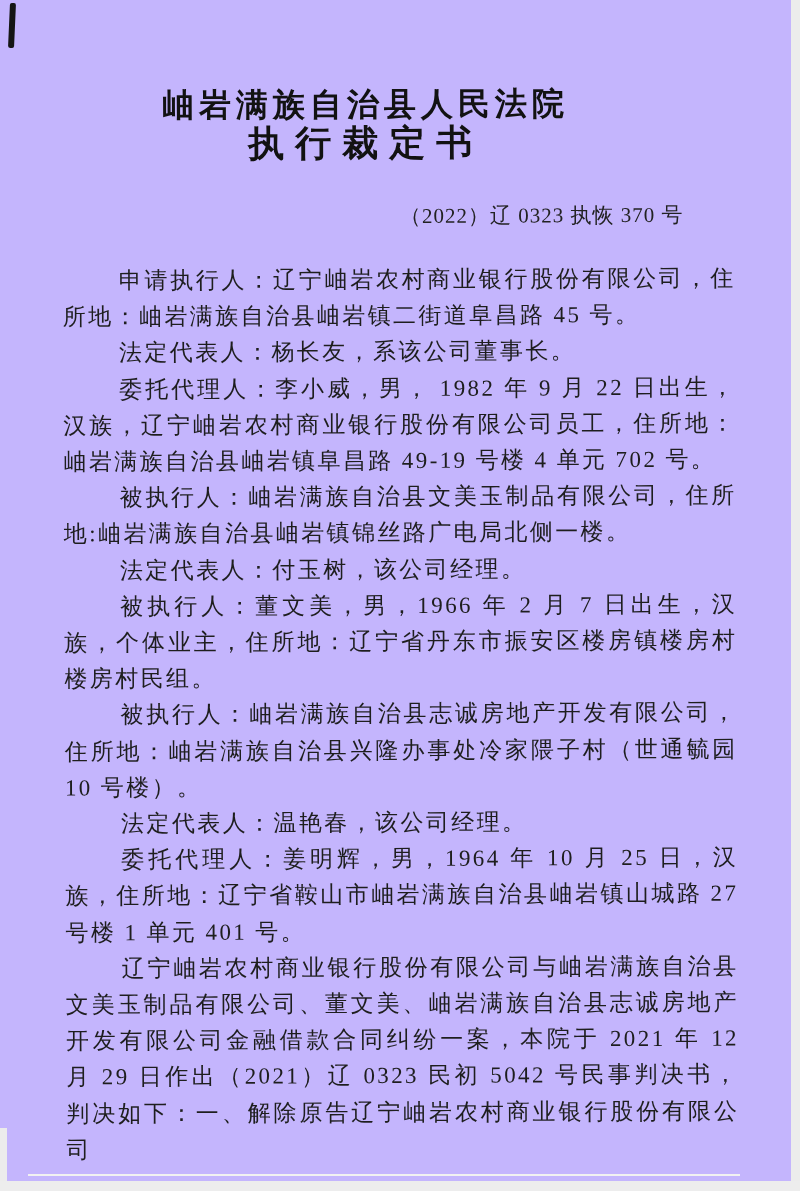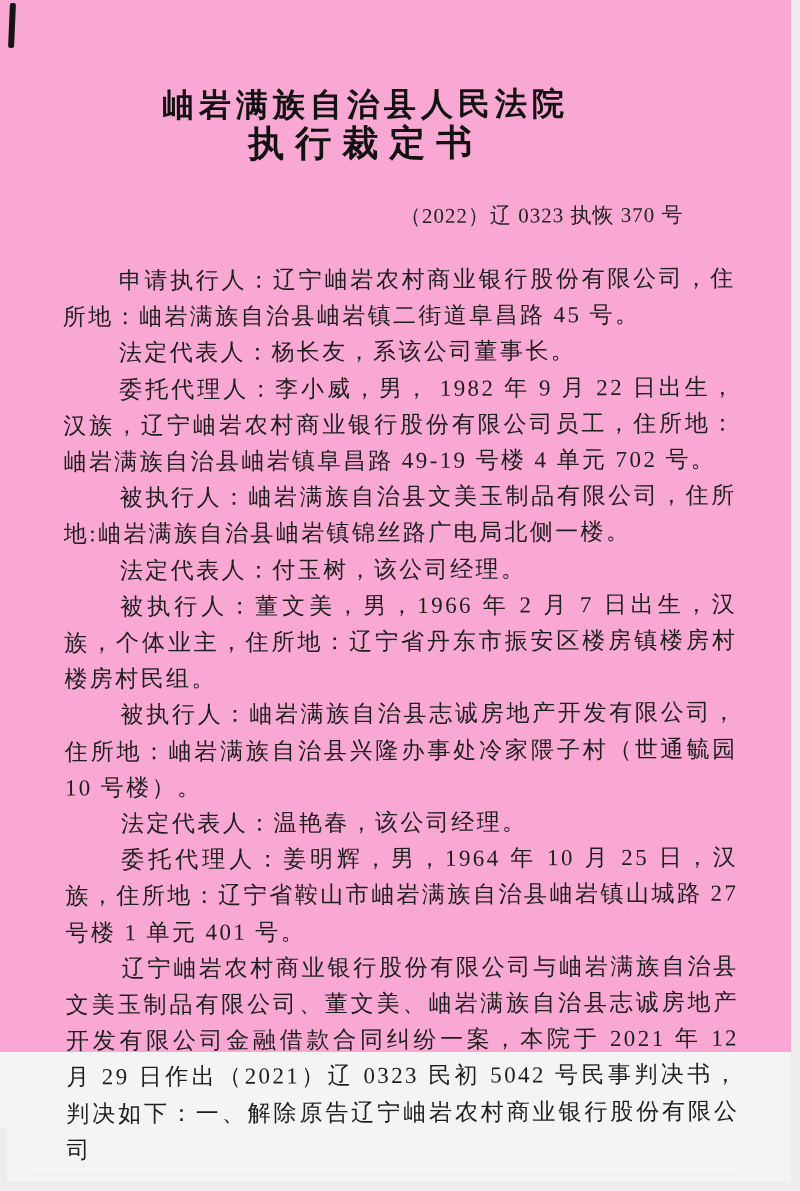--- a/index.html
+++ b/index.html
@@ -6,22 +6,22 @@
   html, body { width: 800px; height: 1191px; }
   body {
     font-family: "Liberation Serif", serif;
     background: #f4f4f4;
     position: relative;
     overflow: hidden;
   }
   .page {
     position: absolute;
     left: 0; top: 0;
-    width: 792px; height: 1052px;
-    background: #f9a8d4;
+    width: 792px; height: 1181px;
+    background: #c4b5fd;
   }
   
   .edge-right {
     position: absolute;
     right: 0; top: 0;
     width: 9px; height: 1191px;
     background: #ececec;
   }
   .edge-bottom {
     position: absolute;

